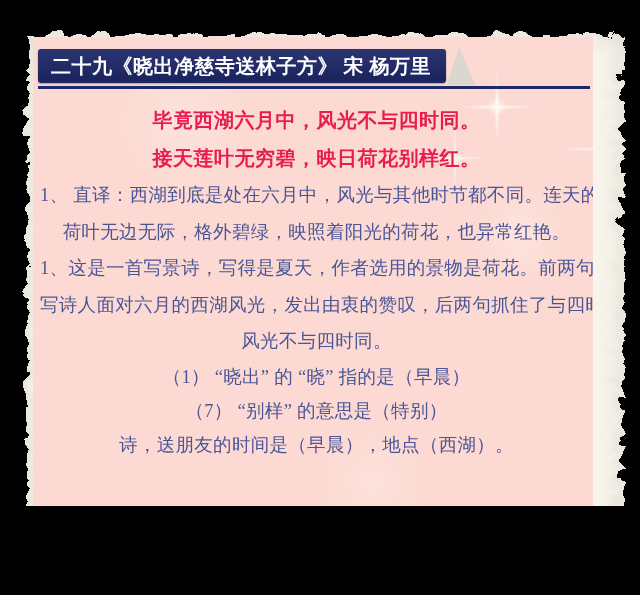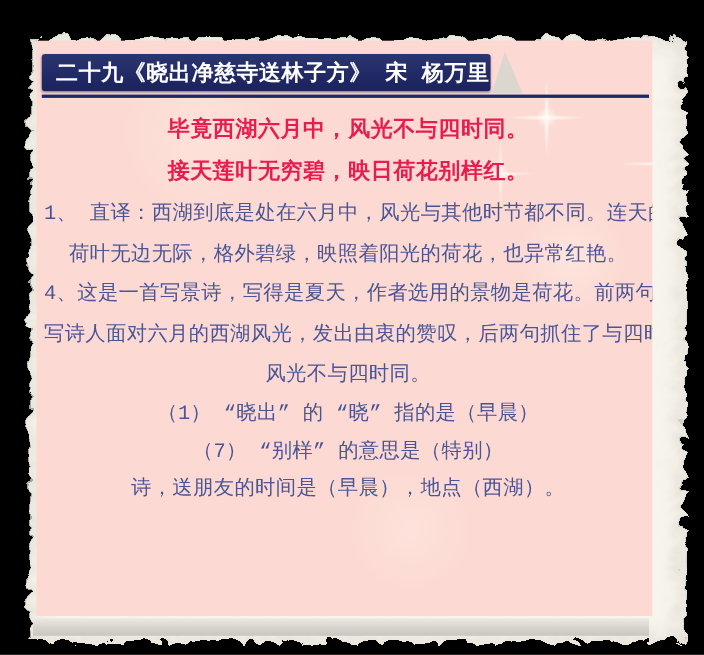--- a/index.html
+++ b/index.html
@@ -1,18 +1,18 @@
 <!DOCTYPE html>
 <html><head>
 <meta charset="utf-8">
 <style>
   html,body{margin:0;padding:0;background:#000;}
   .stage{
-    position:relative;width:640px;height:595px;background:#000;
-    overflow:hidden;font-family:Liberation Mono, monospace;
+    position:relative;width:640px;height:506px;background:#000;
+    overflow:hidden;font-family:Liberation Serif, serif;
   }
   
   .paper{
     position:absolute;left:23px;top:31px;width:596px;height:549px;
     background:#f7f4ec;
     filter:url(#torn-edge);
     box-shadow:inset 0 0 22px rgba(120,110,95,.22);
   }
   
   .paper-shade{
@@ -95,21 +95,21 @@
     </div>
     <div class="wedge"></div>
     <div class="underline"></div>
 
     <div class="text-col">
       <div class="line poem-line">毕竟西湖六月中，风光不与四时同。</div>
       <div class="line poem-line">接天莲叶无穷碧，映日荷花别样红。</div>
 
       <div class="line note-line">1、 直译：西湖到底是处在六月中，风光与其他时节都不同。连天的</div>
       <div class="line note-line">荷叶无边无际，格外碧绿，映照着阳光的荷花，也异常红艳。</div>
-      <div class="line note-line">4、这是一首写景诗，写得是夏天，作者选用的景物是荷花。前两句</div>
+      <div class="line note-line">1、这是一首写景诗，写得是夏天，作者选用的景物是荷花。前两句</div>
       <div class="line note-line">写诗人面对六月的西湖风光，发出由衷的赞叹，后两句抓住了与四时</div>
       <div class="line note-line">风光不与四时同。</div>
 
       <div class="line q-line">（1） “晓出” 的 “晓” 指的是（早晨）</div>
       <div class="line q-line">（7） “别样” 的意思是（特别）</div>
       <div class="line q-line">诗，送朋友的时间是（早晨），地点（西湖）。</div>
     </div>
 
   </div>
 </div>

